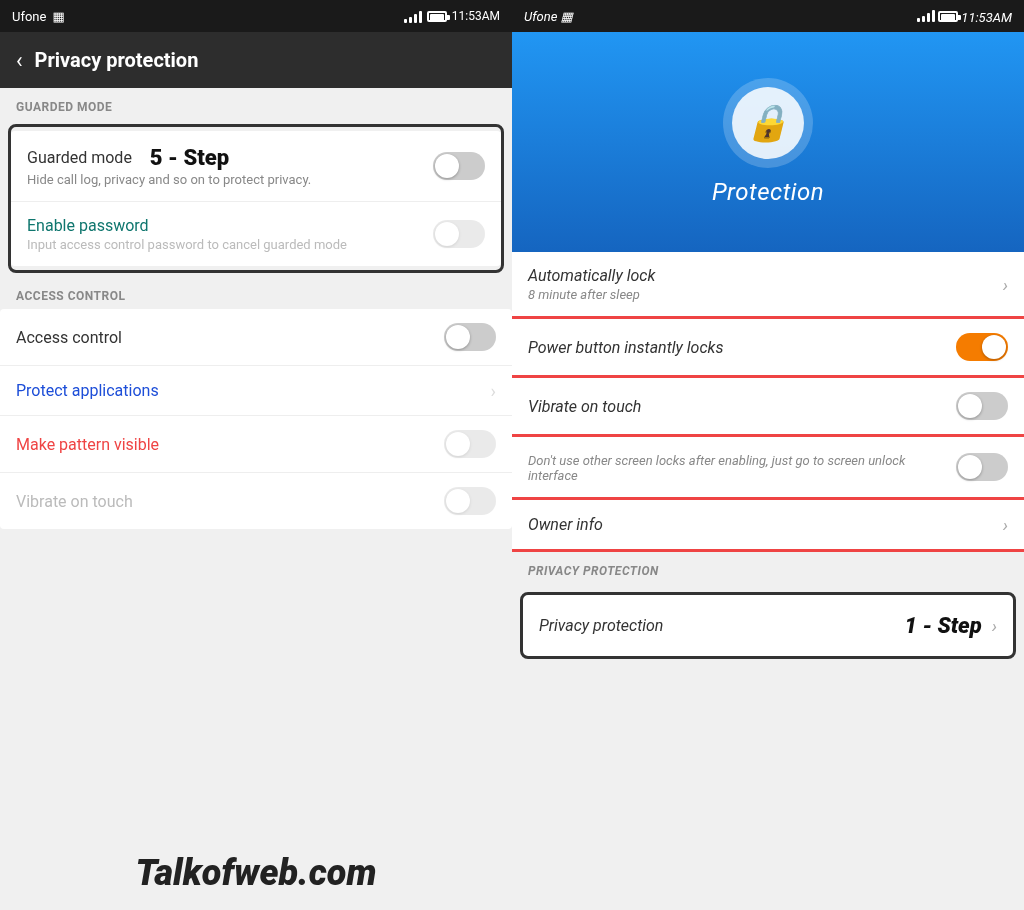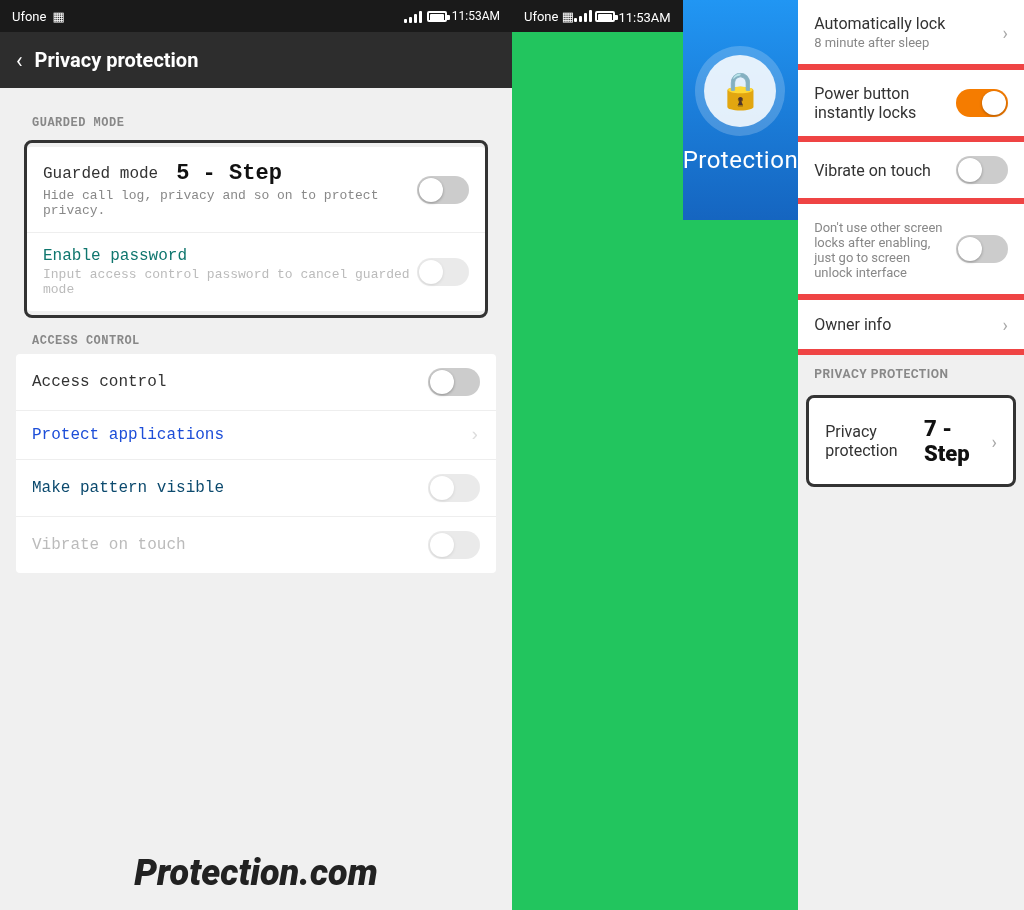--- a/index.html
+++ b/index.html
@@ -63,22 +63,21 @@
 
     .top-nav .title {
       color: white;
       font-size: 20px;
       font-weight: bold;
     }
 
     .content-area {
       flex: 1;
       overflow: hidden;
-      padding: 16px;
-      font-family: Liberation Mono, monospace;
+      padding: 0;
     }
 
     .section-header {
       padding: 12px 16px 6px 16px;
       font-size: 12px;
       font-weight: bold;
       color: #888;
       letter-spacing: 0.5px;
     }
 
@@ -169,21 +168,22 @@
       color: #222;
       font-style: italic;
     }
 
     
     .right-panel {
       width: 512px;
       height: 910px;
       background: #22c55e;
       display: flex;
-      flex-direction: row;
+      flex-direction: column;
+      font-style: italic;
     }
 
     .status-bar-right {
       background: #1a1a1a;
       color: white;
       height: 32px;
       display: flex;
       align-items: center;
       justify-content: space-between;
       padding: 0 12px;
@@ -237,21 +237,21 @@
       overflow: hidden;
       background: #f0f0f0;
     }
 
     .right-setting-row {
       display: flex;
       align-items: center;
       justify-content: space-between;
       padding: 14px 16px;
       background: white;
-      border-bottom: 6px solid #ef4444;
+      border-bottom: 3px solid #ef4444;
     }
 
     .right-setting-row:last-child {
       border-bottom: none;
     }
 
     .toggle-orange {
       width: 52px;
       height: 28px;
       border-radius: 14px;
@@ -421,34 +421,34 @@
         <div class="setting-text-main">Access control</div>
         <div class="toggle off"></div>
       </div>
 
       <div class="setting-row disabled">
         <div class="setting-text-main" style="color:#1d4ed8">Protect applications</div>
         <span class="chevron" style="color:#ddd">›</span>
       </div>
 
       <div class="setting-row disabled">
-        <div class="setting-text-main" style="color:#0c4a6e">Make pattern visible</div>
+        <div class="setting-text-main" style="color:#ef4444">Make pattern visible</div>
         <div class="toggle off" style="opacity:0.4"></div>
       </div>
 
       <div class="setting-row disabled">
         <div class="setting-text-main" style="color:#bbb">Vibrate on touch</div>
         <div class="toggle off" style="opacity:0.4"></div>
       </div>
     </div>
 
   </div>
 
   <div class="watermark-left">
-    <div class="wm-text">Protection.com</div>
+    <div class="wm-text">Talkofweb.com</div>
   </div>
 </div>
 
 <div class="right-panel">
 
   <div class="status-bar-right">
     <div class="carrier">
       <span>Ufone</span>
       <span>▦</span>
     </div>
@@ -504,20 +504,20 @@
       <div class="setting-text-main">Owner info</div>
       <span class="chevron">›</span>
     </div>
 
     <div class="privacy-section-label">PRIVACY PROTECTION</div>
 
     <div class="highlighted-bottom-card">
       <div class="privacy-row">
         <span class="setting-text-main">Privacy protection</span>
         <div style="display:flex;align-items:center;gap:10px">
-          <span class="step-label">7 - Step</span>
+          <span class="step-label">1 - Step</span>
           <span class="chevron">›</span>
         </div>
       </div>
     </div>
 
   </div>
 </div>
 
 </body></html>

